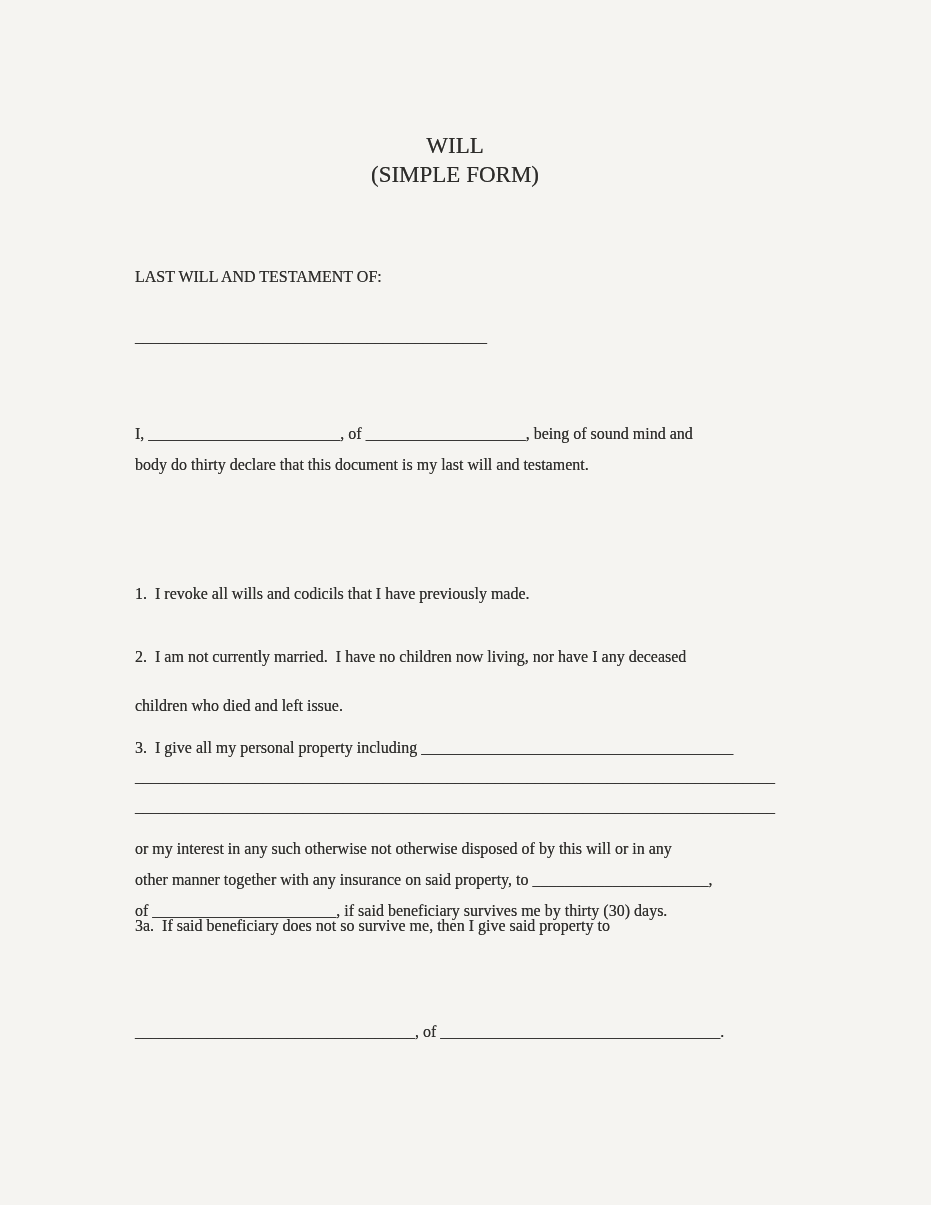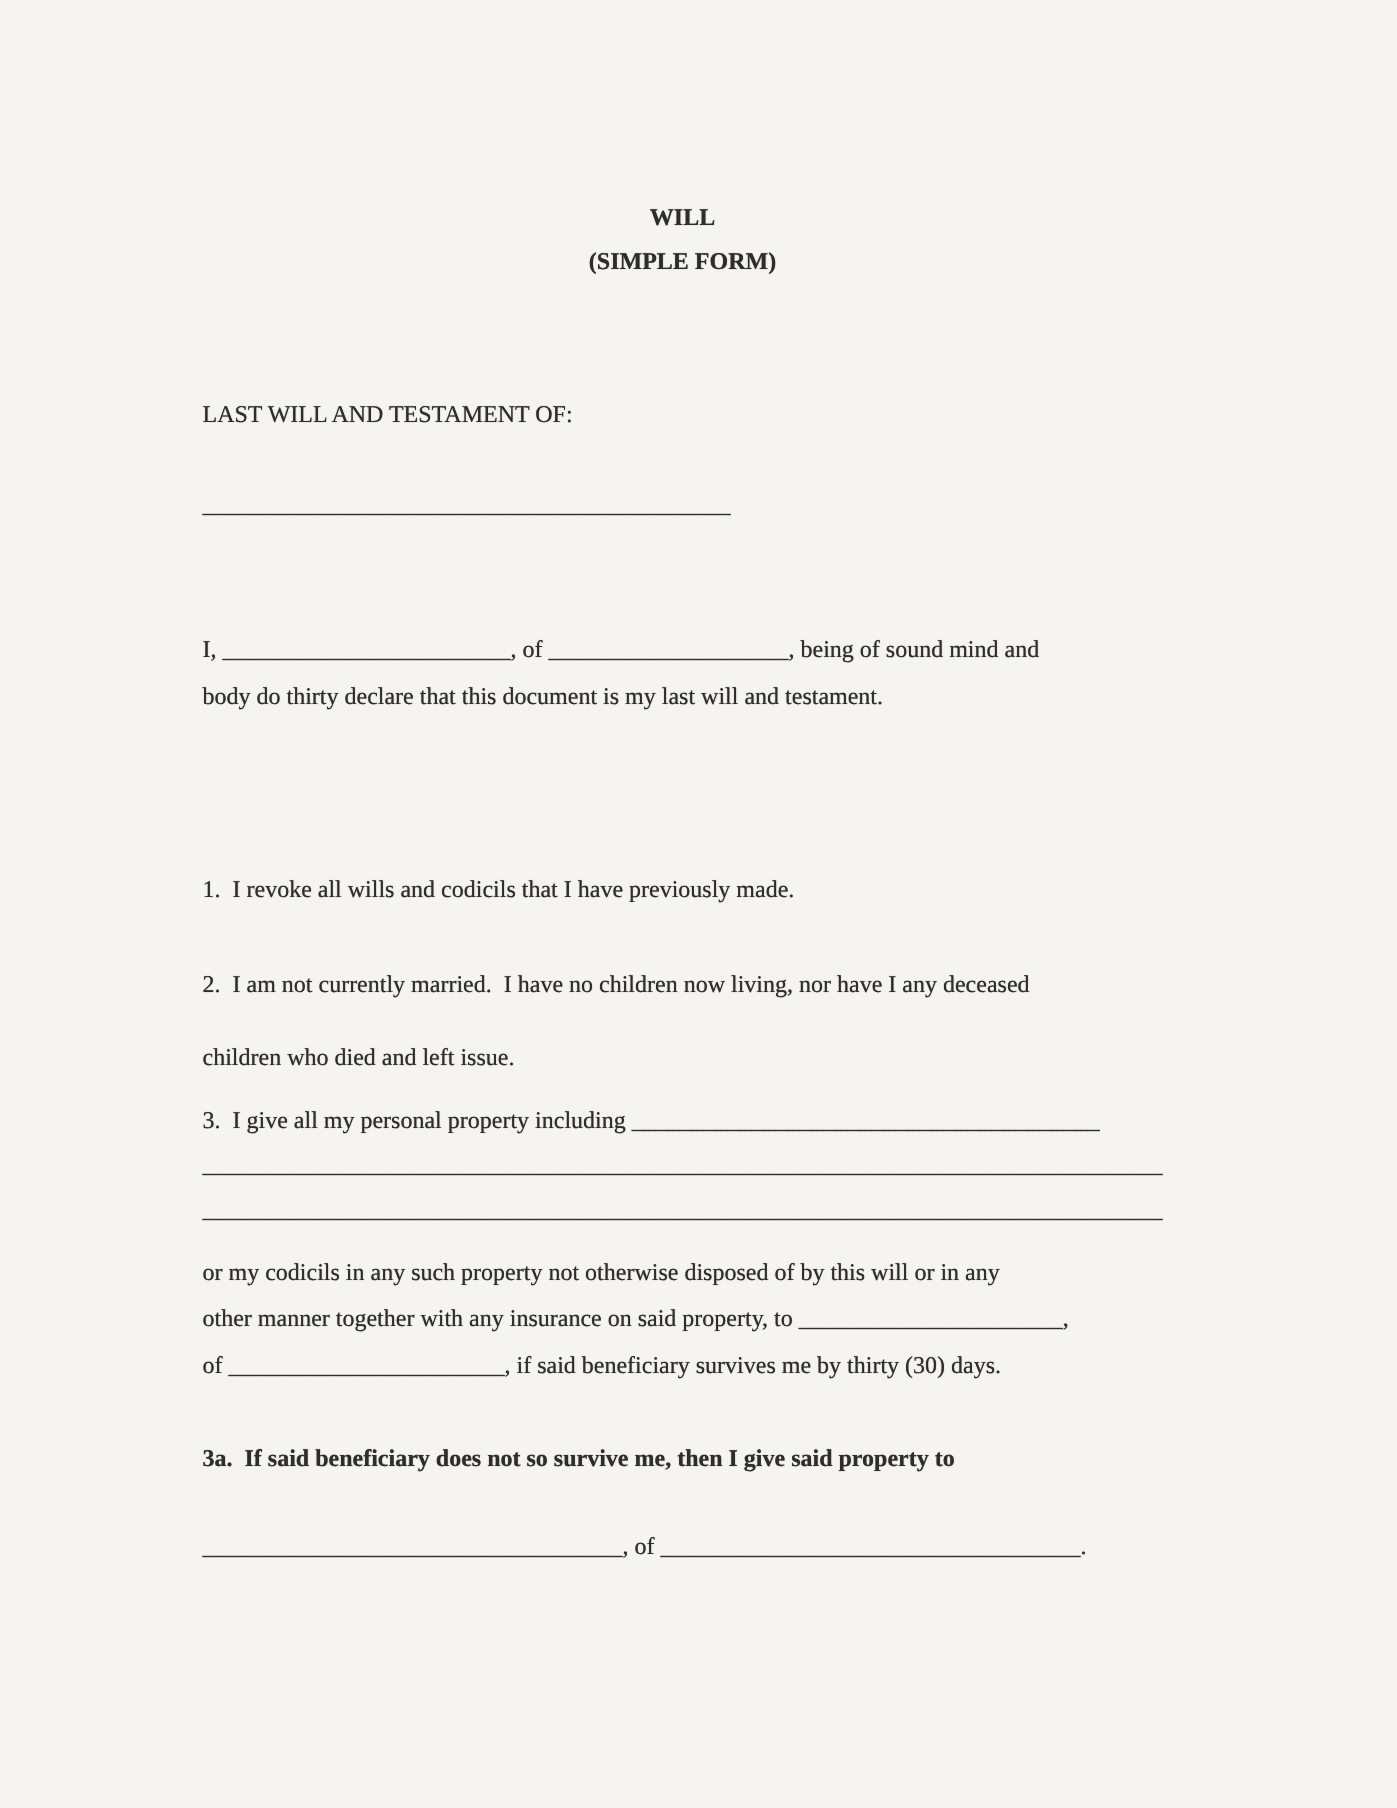--- a/index.html
+++ b/index.html
@@ -34,59 +34,59 @@
     position: absolute;
     left: 0;
     width: 640px;
     white-space: pre;
     text-align: left;
   }
   .center {
     text-align: center;
   }
   .bold {
-    font-weight: bold;
-    font-size: 16px;
+    font-weight: normal;
+    font-size: 23px;
   }
   
   #ln-0  { top: 136px; }
   #ln-1  { top: 165px; }
   #ln-2  { top: 267px; }
   #ln-3  { top: 327px; }
   #ln-4  { top: 424px; }
   #ln-5  { top: 455px; }
   #ln-6  { top: 517px; }
   #ln-7  { top: 584px; }
   #ln-8  { top: 647px; }
   #ln-9  { top: 696px; }
   #ln-10 { top: 738px; }
   #ln-11 { top: 767px; }
   #ln-12 { top: 797px; }
   #ln-13 { top: 839px; }
   #ln-14 { top: 870px; }
   #ln-15 { top: 901px; }
-  #ln-16 { top: 963px; font-weight: bold; }
+  #ln-16 { top: 916px; }
   #ln-17 { top: 994px; margin-top: 28px; }
 </style>
 </head>
 <body>
 
 <div class="page">
   <div class="content">
     <div id="ln-0" class="line center bold">WILL</div>
     <div id="ln-1" class="line center bold">(SIMPLE FORM)</div>
     <div id="ln-2" class="line">LAST WILL AND TESTAMENT OF:</div>
     <div id="ln-3" class="line">____________________________________________</div>
     <div id="ln-4" class="line">I, ________________________, of ____________________, being of sound mind and</div>
     <div id="ln-5" class="line">body do thirty declare that this document is my last will and testament.</div>
     <div id="ln-7" class="line">1.  I revoke all wills and codicils that I have previously made.</div>
     <div id="ln-8" class="line">2.  I am not currently married.  I have no children now living, nor have I any deceased</div>
     <div id="ln-9" class="line">children who died and left issue.</div>
     <div id="ln-10" class="line">3.  I give all my personal property including _______________________________________</div>
     <div id="ln-11" class="line">________________________________________________________________________________</div>
     <div id="ln-12" class="line">________________________________________________________________________________</div>
-    <div id="ln-13" class="line">or my codicils in any such property not otherwise disposed of by this will or in any</div>
+    <div id="ln-13" class="line">or my interest in any such otherwise not otherwise disposed of by this will or in any</div>
     <div id="ln-14" class="line">other manner together with any insurance on said property, to ______________________,</div>
     <div id="ln-15" class="line">of _______________________, if said beneficiary survives me by thirty (30) days.</div>
     <div id="ln-16" class="line">3a.  If said beneficiary does not so survive me, then I give said property to</div>
     <div id="ln-17" class="line">___________________________________, of ___________________________________.</div>
   </div>
 </div>
 
 </body></html>

